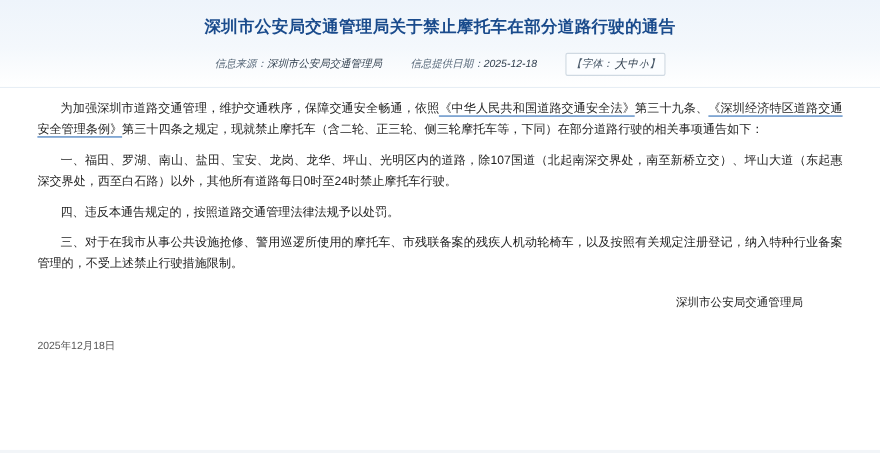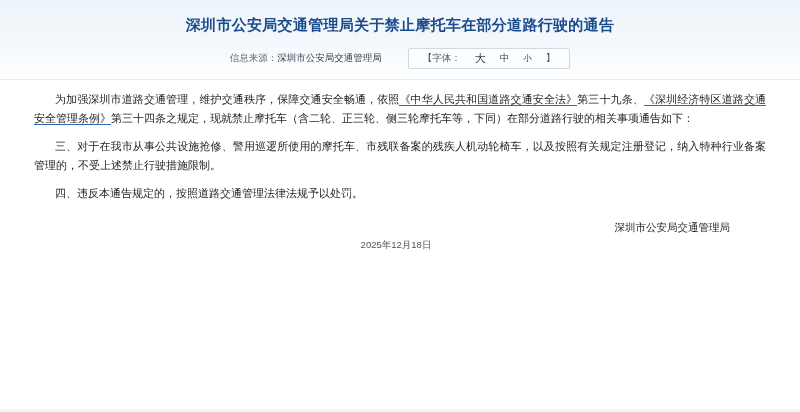--- a/index.html
+++ b/index.html
@@ -36,40 +36,41 @@
     line-height: 22px;
   }
   .meta-row {
     margin-top: 12px;
     display: flex;
     justify-content: center;
     align-items: center;
     gap: 26px;
     font-size: 9.5px;
     color: #4a5a6a;
+    font-style: italic;
   }
   .meta-item {
     white-space: nowrap;
   }
   .meta-label {
     color: #5a6b7c;
   }
   .meta-value {
     color: #2f3e4d;
   }
   .fontsize-box {
     border: 1px solid #cfd9e2;
     background: #fbfdff;
     border-radius: 2px;
-    padding: 2px 14px;
+    padding: 2px 4px;
     font-size: 9.5px;
     color: #4a5a6a;
     display: inline-flex;
     align-items: center;
-    gap: 14px;
+    gap: 1px;
     justify-content: flex-end;
   }
   .fontsize-opt {
     cursor: pointer;
     color: #2f3e4d;
   }
   .fontsize-opt.big { font-size: 11px; }
   .fontsize-opt.mid { font-size: 9.5px; }
   .fontsize-opt.small { font-size: 8.5px; }
   .content {
@@ -98,22 +99,22 @@
     color: #1f1f1f;
   }
   .sign {
     margin-top: 18px;
     text-align: right;
     font-size: 10.5px;
     color: #1f1f1f;
     padding-right: 36px;
   }
   .date {
-    margin-top: 4px;
-    text-align: center;
+    margin-top: 26px;
+    text-align: left;
     font-size: 9.5px;
     color: #555;
     padding-right: 8px;
   }
   .bottom-rule {
     position: absolute;
     left: 0;
     right: 0;
     bottom: 0;
     height: 3px;
@@ -124,37 +125,41 @@
 <body>
 
 <div class="page">
 
   <div class="header">
     <div class="doc-title">深圳市公安局交通管理局关于禁止摩托车在部分道路行驶的通告</div>
     <div class="meta-row">
       <span class="meta-item">
         <span class="meta-label">信息来源：</span><span class="meta-value">深圳市公安局交通管理局</span>
       </span>
+      <span class="meta-item">
+        <span class="meta-label">信息提供日期：</span><span class="meta-value">2025-12-18</span>
+      </span>
       <span class="fontsize-box">
         <span>【字体：</span>
         <span class="fontsize-opt big">大</span>
         <span class="fontsize-opt mid">中</span>
         <span class="fontsize-opt small">小</span>
         <span>】</span>
       </span>
     </div>
   </div>
 
   <div class="content">
 
     <p class="body-para indent">
       <span>为加强深圳市道路交通管理，维护交通秩序，保障交通安全畅通，依照</span><span class="lawref">《中华人民共和国道路交通安全法》</span><span>第三十九条、</span><span class="lawref">《深圳经济特区道路交通安全管理条例》</span><span>第三十四条之规定，现就禁止摩托车（含二轮、正三轮、侧三轮摩托车等，下同）在部分道路行驶的相关事项通告如下：</span>
     </p>
 
+    <p class="body-para indent">一、福田、罗湖、南山、盐田、宝安、龙岗、龙华、坪山、光明区内的道路，除107国道（北起南深交界处，南至新桥立交）、坪山大道（东起惠深交界处，西至白石路）以外，其他所有道路每日0时至24时禁止摩托车行驶。</p>
+    <p class="body-para indent">四、违反本通告规定的，按照道路交通管理法律法规予以处罚。</p>
     <p class="body-para indent">三、对于在我市从事公共设施抢修、警用巡逻所使用的摩托车、市残联备案的残疾人机动轮椅车，以及按照有关规定注册登记，纳入特种行业备案管理的，不受上述禁止行驶措施限制。</p>
-    <p class="body-para indent">四、违反本通告规定的，按照道路交通管理法律法规予以处罚。</p>
 
     <div class="sign">深圳市公安局交通管理局</div>
     <div class="date">2025年12月18日</div>
   </div>
 
   <div class="bottom-rule"></div>
 </div>
 
 </body></html>

